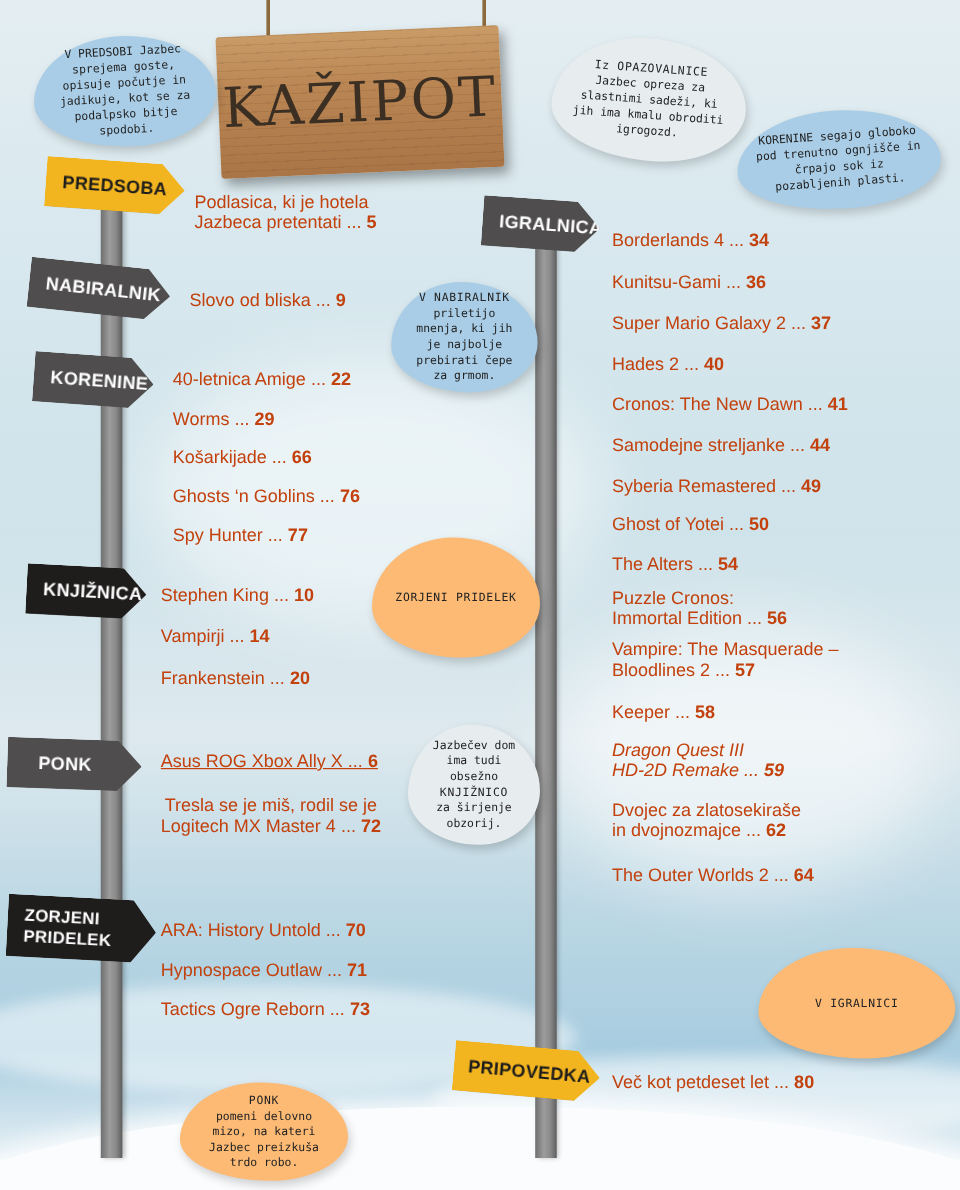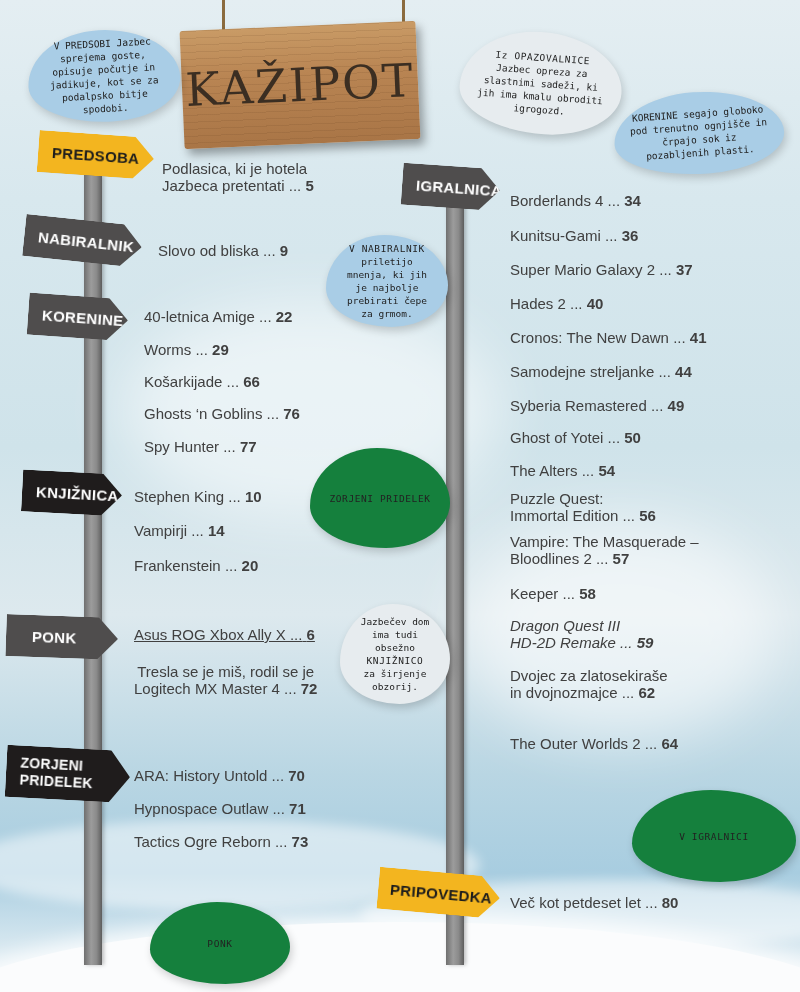--- a/index.html
+++ b/index.html
@@ -18,27 +18,27 @@
   .post { position: absolute; width: 18px; background: linear-gradient(90deg, #6f6f6f 0%, #9c9c9c 40%, #8a8a8a 70%, #5d5d5d 100%); box-shadow: 2px 0 4px rgba(0,0,0,0.25); }
 
   
   .sign { position: absolute; height: 42px; display: flex; align-items: center; padding-left: 14px; font-weight: 700; font-size: 15px; letter-spacing: 0.3px; color: #fff; clip-path: polygon(0 0, calc(100% - 20px) 0, 100% 50%, calc(100% - 20px) 100%, 0 100%); filter: drop-shadow(2px 3px 3px rgba(0,0,0,0.35)); }
   .sign.yellow { background: #f3b51f; color: #1c1c1c; }
   .sign.gray { background: #4f4d4d; }
   .sign.dark { background: #1f1c1c; }
   .sign.two-line { height: 52px; line-height: 17px; font-size: 14px; }
 
   
-  .entry { position: absolute; font-size: 15px; line-height: 17px; color: #404040; white-space: nowrap; }
+  .entry { position: absolute; font-size: 15px; line-height: 17px; color: #c2410c; white-space: nowrap; }
   .entry .page { font-weight: 700; }
 
   
   .cloud { position: absolute; display: flex; align-items: center; justify-content: center; text-align: center; font-family: "DejaVu Sans Mono", monospace; font-size: 9.5px; line-height: 13px; color: #222; border-radius: 48% 52% 46% 54% / 58% 55% 45% 42%; box-shadow: 2px 4px 8px rgba(0,0,0,0.18); padding: 8px 14px; }
   .cloud.blue { background: #a9cde6; }
-  .cloud.white { background: #15803d; }
+  .cloud.white { background: #fdba74; }
   .cloud.lite { background: #e7ecef; }
   .cloud .lbl { display: block; letter-spacing: 0.6px; }
 
   
   .wood { position: absolute; left: 182px; top: 26px; width: 236px; height: 118px; background: linear-gradient(180deg, #c99b66 0%, #b98553 40%, #a97546 100%); border-radius: 3px; box-shadow: 4px 6px 10px rgba(0,0,0,0.35); transform: rotate(-2.5deg); display: flex; align-items: center; justify-content: center; }
   .wood::before { content: ""; position: absolute; inset: 0; background: repeating-linear-gradient(180deg, rgba(90,55,25,0.12) 0px, rgba(90,55,25,0.12) 1px, transparent 1px, transparent 7px); border-radius: 3px; }
   .wood-title { position: relative; font-family: "DejaVu Serif", serif; font-size: 46px; letter-spacing: 2px; color: #3b2e22; }
   .rope { position: absolute; width: 3px; background: #8b6b3e; }
 </style>
 </head>
@@ -74,21 +74,21 @@
 <div class="cloud white" style="left:310px;top:448px;width:140px;height:100px;">
   <div><span class="lbl">ZORJENI PRIDELEK</span></div>
 </div>
 <div class="cloud lite" style="left:340px;top:604px;width:110px;height:100px;">
   <div><span>Jazbečev dom ima tudi obsežno</span> <span class="lbl">KNJIŽNICO</span><span>za širjenje obzorij.</span></div>
 </div>
 <div class="cloud white" style="left:632px;top:790px;width:164px;height:92px;">
   <div><span class="lbl">V IGRALNICI</span></div>
 </div>
 <div class="cloud white" style="left:150px;top:902px;width:140px;height:82px;">
-  <div><span class="lbl">PONK</span></div>
+  <div><span class="lbl">PONK</span><span>pomeni delovno mizo, na kateri Jazbec preizkuša trdo robo.</span></div>
 </div>
 
 <div class="sign yellow" style="left:38px;top:134px;width:116px;transform:rotate(4deg);">
   <span>PREDSOBA</span>
 </div>
 <div class="entry" style="left:162px;top:160px;">
   <div>Podlasica, ki je hotela</div>
   <div><span>Jazbeca pretentati ...</span> <span class="page">5</span></div>
 </div>
 
@@ -140,34 +140,34 @@
 <div class="entry" style="left:510px;top:192px;"><span>Borderlands 4 ...</span> <span class="page">34</span></div>
 <div class="entry" style="left:510px;top:227px;"><span>Kunitsu-Gami ...</span> <span class="page">36</span></div>
 <div class="entry" style="left:510px;top:261px;"><span>Super Mario Galaxy 2 ...</span> <span class="page">37</span></div>
 <div class="entry" style="left:510px;top:295px;"><span>Hades 2 ...</span> <span class="page">40</span></div>
 <div class="entry" style="left:510px;top:329px;"><span>Cronos: The New Dawn ...</span> <span class="page">41</span></div>
 <div class="entry" style="left:510px;top:363px;"><span>Samodejne streljanke ...</span> <span class="page">44</span></div>
 <div class="entry" style="left:510px;top:397px;"><span>Syberia Remastered ...</span> <span class="page">49</span></div>
 <div class="entry" style="left:510px;top:429px;"><span>Ghost of Yotei ...</span> <span class="page">50</span></div>
 <div class="entry" style="left:510px;top:462px;"><span>The Alters ...</span> <span class="page">54</span></div>
 <div class="entry" style="left:510px;top:490px;">
-  <div>Puzzle Quest:</div>
+  <div>Puzzle Cronos:</div>
   <div><span>Immortal Edition ...</span> <span class="page">56</span></div>
 </div>
 <div class="entry" style="left:510px;top:533px;">
   <div>Vampire: The Masquerade –</div>
   <div><span>Bloodlines 2 ...</span> <span class="page">57</span></div>
 </div>
 <div class="entry" style="left:510px;top:585px;"><span>Keeper ...</span> <span class="page">58</span></div>
 <div class="entry" style="left:510px;top:617px;font-style:italic;">
   <div>Dragon Quest III</div>
   <div><span>HD-2D Remake ...</span> <span class="page">59</span></div>
 </div>
 <div class="entry" style="left:510px;top:667px;">
   <div>Dvojec za zlatosekiraše</div>
   <div><span>in dvojnozmajce ...</span> <span class="page">62</span></div>
 </div>
-<div class="entry" style="left:510px;top:721px;margin-top:14px;"><span>The Outer Worlds 2 ...</span> <span class="page">64</span></div>
+<div class="entry" style="left:510px;top:721px;"><span>The Outer Worlds 2 ...</span> <span class="page">64</span></div>
 
 <div class="sign yellow" style="left:378px;top:872px;width:122px;transform:rotate(5deg);padding-left:12px;">
   <span>PRIPOVEDKA</span>
 </div>
 <div class="entry" style="left:510px;top:894px;"><span>Več kot petdeset let ...</span> <span class="page">80</span></div>
 
 </body></html>

